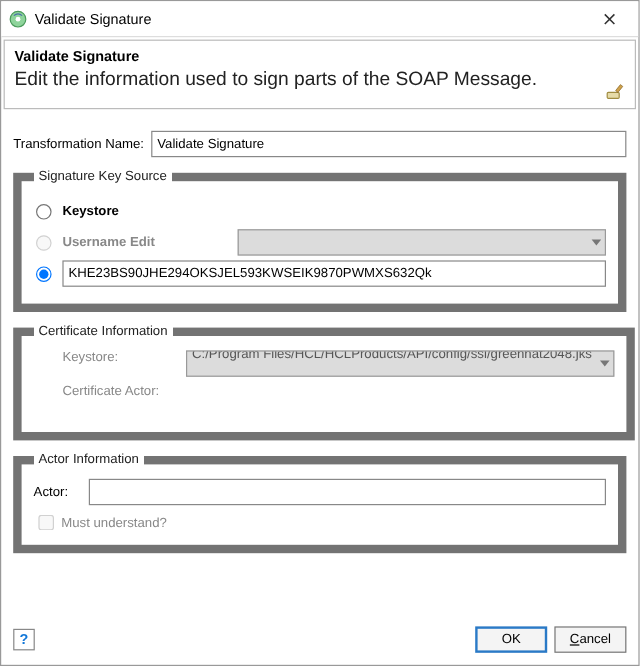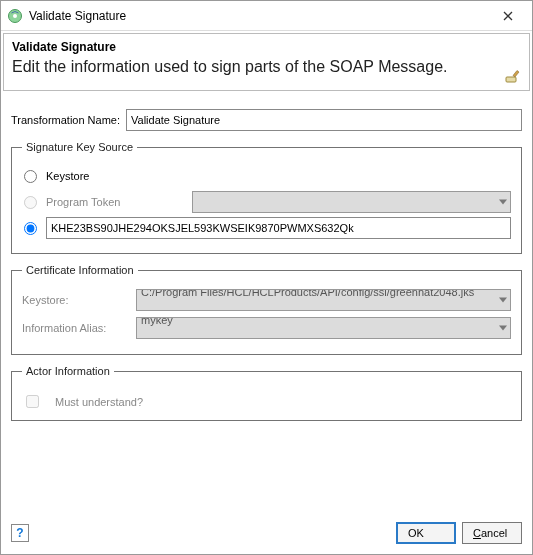--- a/index.html
+++ b/index.html
@@ -54,58 +54,58 @@
   }
   .row { display:flex; align-items:center; gap:6px; }
   .row label.lbl { white-space:nowrap; }
   .text-input {
     flex:1; height:22px;
     border:1px solid #888; background:#fff;
     font-size:11px; padding:0 4px;
   }
   .text-input:disabled { background:#ddd; color:#555; border-color:#999; }
   fieldset.group {
-    border:1px solid #737373; margin:0; padding:10px 10px 12px 10px;
+    border:7px solid #737373; margin:0; padding:10px 10px 12px 10px;
     position:relative;
   }
   fieldset.group > legend {
     font-size:11px; padding:0 4px; color:#222;
   }
   .radio-row {
     display:flex; align-items:center; gap:6px;
     min-height:26px;
   }
   .radio-row input[type=radio] { width:13px; height:13px; margin:0 3px 0 2px; }
-  .radio-row .rlabel { width:140px; }
+  .radio-row .rlabel { width:140px;font-weight:bold; }
   .radio-row .rlabel.disabled { color:#888; }
   .radio-row .rinput {
     flex:1; height:22px;
   }
-  .cert-row { display:flex; align-items:center; gap:19px; min-height:28px; }
+  .cert-row { display:flex; align-items:flex-start; gap:8px; min-height:28px;margin-left:24px; }
   .cert-row .clabel { width:95px; color:#888; }
   .actor-row { display:flex; align-items:center; gap:6px; }
   .actor-row .alabel { width:40px; }
-  .chk-row { display:flex; align-items:center; gap:16px; margin-top:8px; margin-left:4px; color:#888; }
+  .chk-row { display:flex; align-items:center; gap:6px; margin-top:8px; margin-left:4px; color:#888; }
   .chk-row input[type=checkbox]{ width:13px; height:13px; margin:0; }
   .footer {
     border-top: 0;
     padding: 4px 10px 10px 10px;
     display:flex; align-items:center;
   }
   .help-btn {
     width:18px; height:18px; border:1px solid #888;
     display:flex; align-items:center; justify-content:center;
     color:#1277d8; font-weight:bold; font-size:12px;
   }
   .footer .spacer { flex:1; }
   .btn {
     min-width:60px; height:22px;
     border:1px solid #777; background:#f4f4f4;
     font-size:11px; padding:0 10px; margin-left:6px;
-    display:flex; align-items:center; justify-content:flex-start;
+    display:flex; align-items:center; justify-content:center;
   }
   .btn.default { border:2px solid #2a7ac7; }
   .btn .mn { text-decoration: underline; }
   .dropdown-wrap {
     position:relative; flex:1;
   }
   .dropdown-wrap .fake-input {
     width:100%; height:22px; border:1px solid #999;
     background:#dcdcdc; color:#555; font-size:11px;
     padding:0 18px 16px 4px; overflow:hidden; white-space:nowrap;
@@ -156,21 +156,21 @@
   <fieldset class="group">
     <legend>Signature Key Source</legend>
 
     <div class="radio-row">
       <input type="radio" name="keysrc" style="">
       <span class="rlabel">Keystore</span>
     </div>
 
     <div class="radio-row">
       <input type="radio" name="keysrc" disabled="" style="">
-      <span class="rlabel disabled">Program Token</span>
+      <span class="rlabel disabled">Username Edit</span>
       <div class="dropdown-wrap rinput">
         <div class="fake-input"></div>
         <div class="caret"></div>
       </div>
     </div>
 
 
     <div class="radio-row">
       <input type="radio" name="keysrc" checked="" style="">
       <input class="text-input rinput" type="text" value="KHE23BS90JHE294OKSJEL593KWSEIK9870PWMXS632Qk" style="">
@@ -182,30 +182,30 @@
 
     <div class="cert-row">
       <span class="clabel">Keystore:</span>
       <div class="dropdown-wrap">
         <div class="fake-input">C:/Program Files/HCL/HCLProducts/API/config/ssl/greenhat2048.jks</div>
         <div class="caret"></div>
       </div>
     </div>
 
     <div class="cert-row">
-      <span class="clabel">Information Alias:</span>
-      <div class="dropdown-wrap">
-        <div class="fake-input">mykey</div>
-        <div class="caret"></div>
-      </div>
+      <span class="clabel">Certificate Actor:</span>
     </div>
   </fieldset>
 
   <fieldset class="group">
     <legend>Actor Information</legend>
+    <div class="actor-row">
+      <span class="alabel">Actor:</span>
+      <input class="text-input" type="text" value="" style="">
+    </div>
     <div class="chk-row">
       <input type="checkbox" disabled="" style="">
       <span>Must understand?</span>
     </div>
   </fieldset>
 
 </div>
 
 <div class="footer">
   <div class="help-btn">

